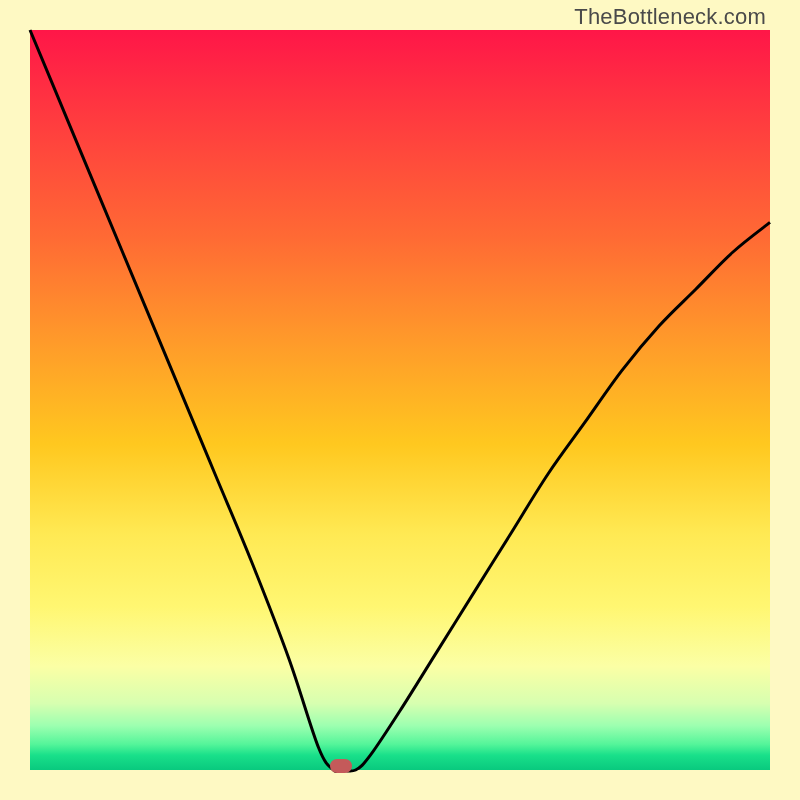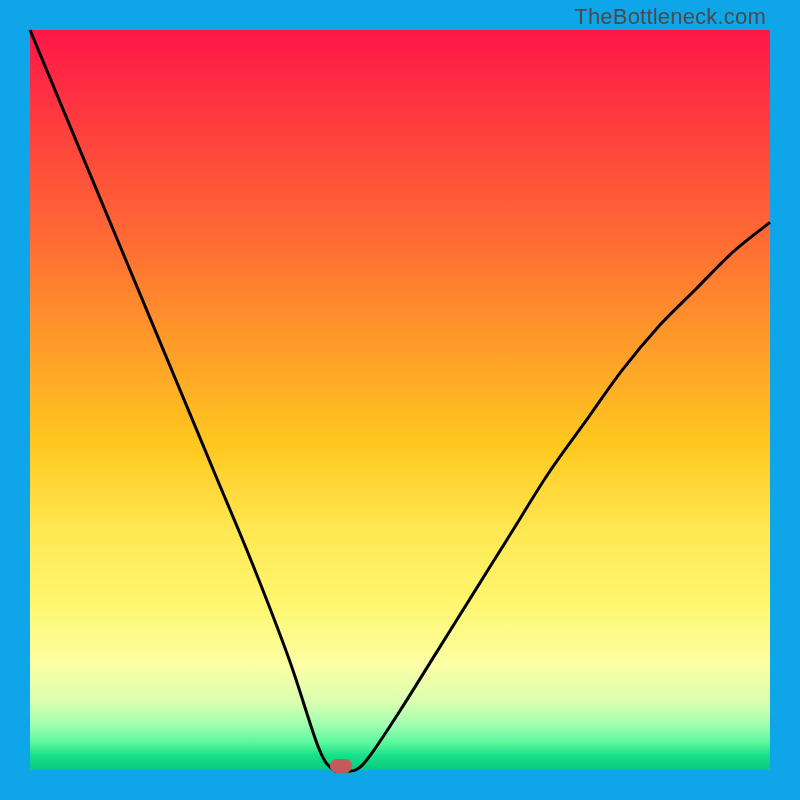--- a/index.html
+++ b/index.html
@@ -8,21 +8,21 @@
     width: 800px;
     height: 800px;
     overflow: hidden;
     background: #000;
     font-family: Arial, Helvetica, sans-serif;
   }
   .frame {
     position: relative;
     width: 800px;
     height: 800px;
-    background: #0ea5e9;
+    background: #fef9c3;
   }
   .plot-area {
     position: absolute;
     left: 30px;
     top: 30px;
     width: 740px;
     height: 740px;
     
     background: linear-gradient(to bottom,
       #ff1648 0%,

